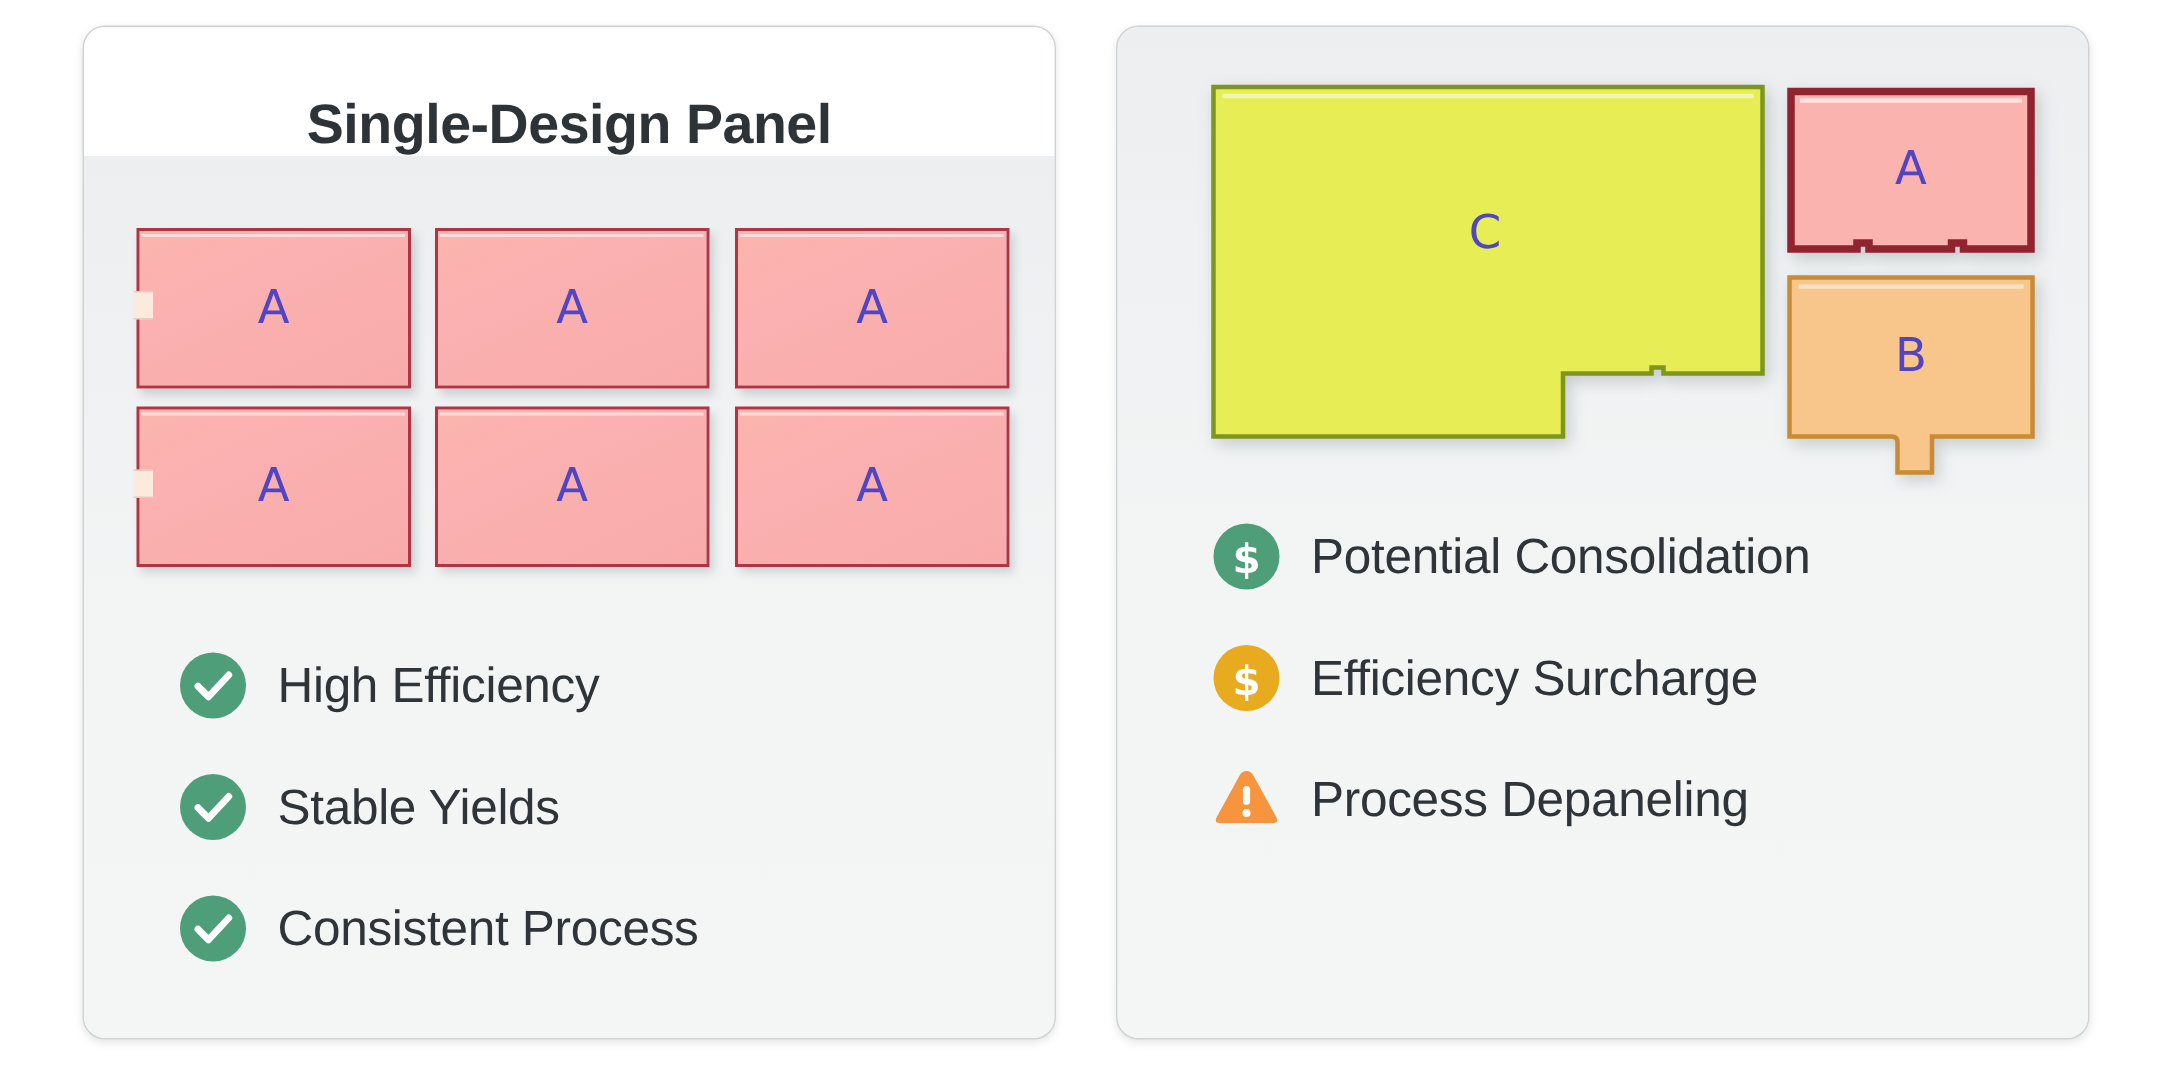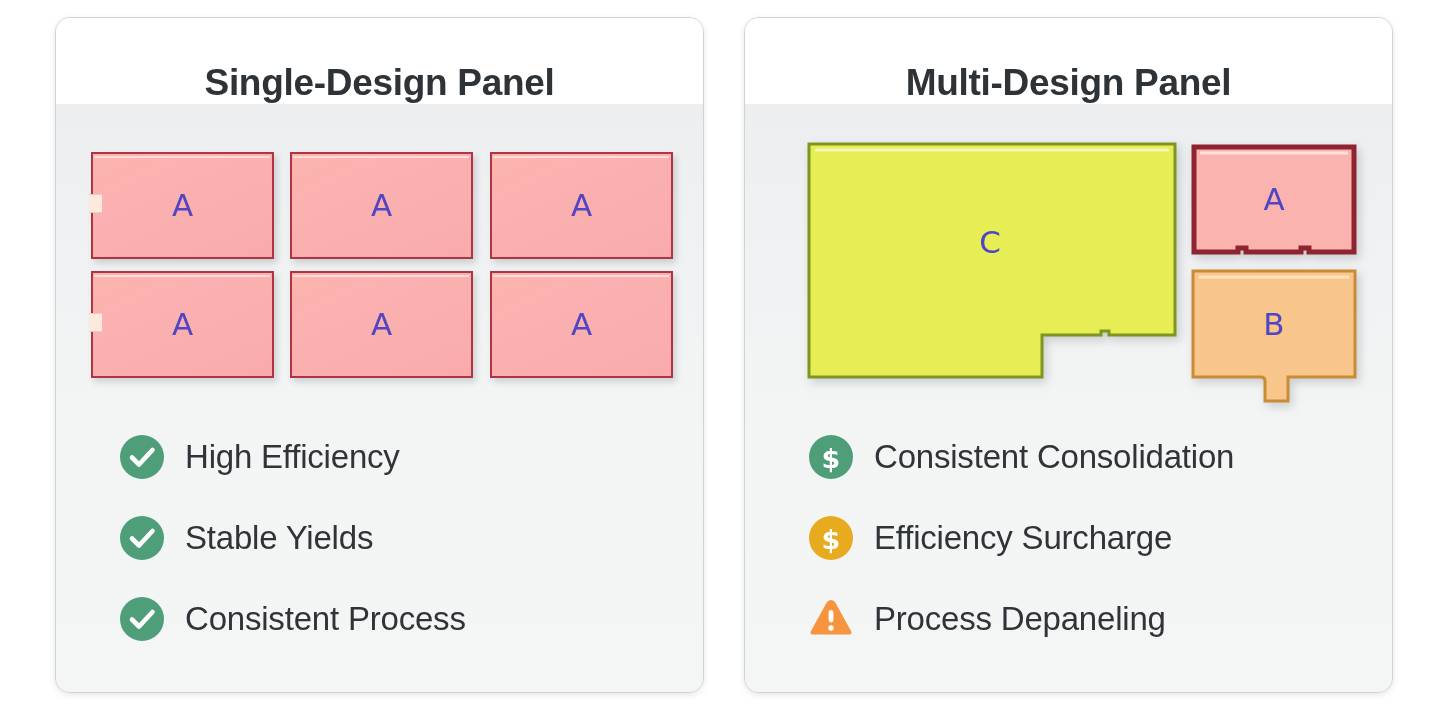--- a/index.html
+++ b/index.html
@@ -195,23 +195,20 @@
             </svg>
           </span>
           <span class="feature-label">Consistent Process</span>
         </li>
       </ul>
 
     </div>
   </section>
 
   <section class="card" id="card-right">
-    <header class="card-header">
-      <h2 class="card-title">Multi-Design Panel</h2>
-    </header>
     <div class="card-body">
 
       <div class="art">
 
         <div class="poly" style="left:62px; top:38px;">
           <svg width="374" height="239" viewBox="0 0 374 239">
             <path d="M2,2 H368 V193 H302 V189 H294 V193 H235 V235 H2 Z" fill="#e7ee55" stroke="#7e9520" stroke-width="3" stroke-linejoin="miter"></path>
             <path d="M8,8 H362" stroke="rgba(255,255,255,0.55)" stroke-width="3" fill="none"></path>
           </svg>
           <span class="poly-label" style="left:183px; top:100px;">C</span>
@@ -236,21 +233,21 @@
       </div>
 
       <ul class="features">
         <li class="feature">
           <span class="feature-icon">
             <svg width="46" height="46" viewBox="0 0 46 46">
               <circle cx="23" cy="23" r="22" fill="#4e9e79"></circle>
               <text x="23" y="34" text-anchor="middle" font-family="DejaVu Sans, sans-serif" font-size="27" font-weight="bold" fill="#ffffff">$</text>
             </svg>
           </span>
-          <span class="feature-label">Consistent Consolidation</span>
+          <span class="feature-label">Potential Consolidation</span>
         </li>
         <li class="feature">
           <span class="feature-icon">
             <svg width="46" height="46" viewBox="0 0 46 46">
               <circle cx="23" cy="23" r="22" fill="#e8ab20"></circle>
               <text x="23" y="34" text-anchor="middle" font-family="DejaVu Sans, sans-serif" font-size="27" font-weight="bold" fill="#ffffff">$</text>
             </svg>
           </span>
           <span class="feature-label">Efficiency Surcharge</span>
         </li>

